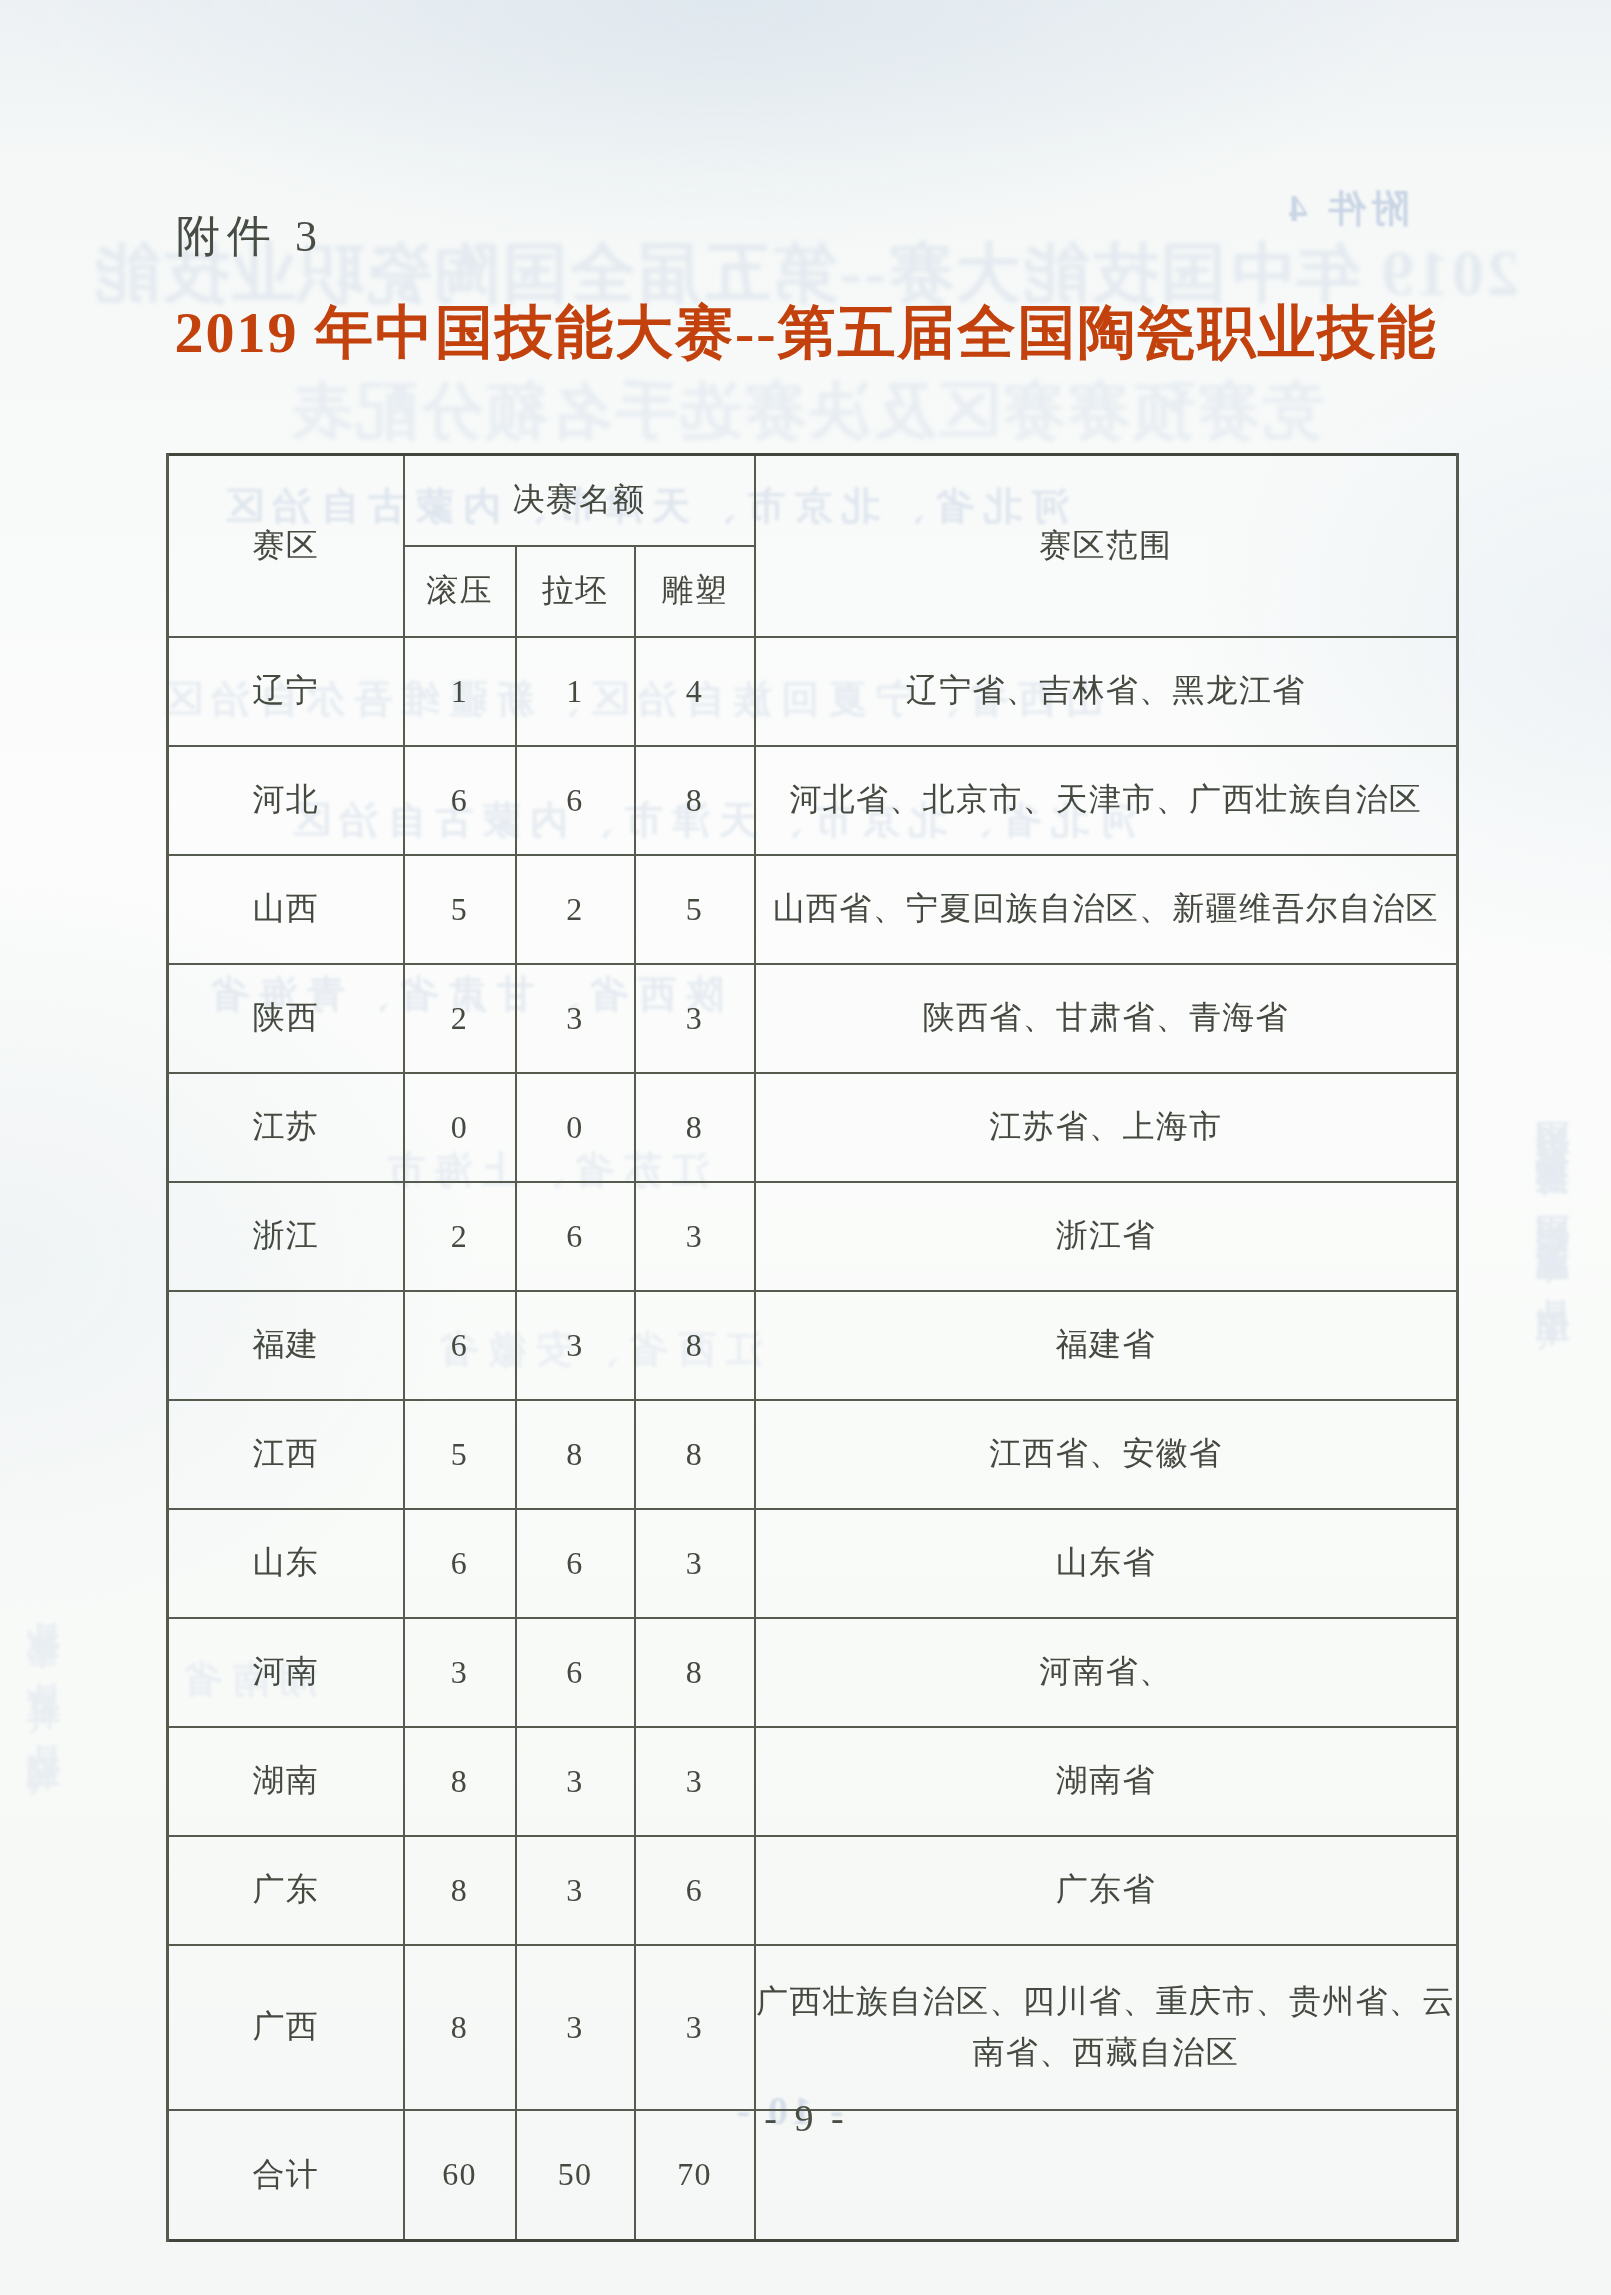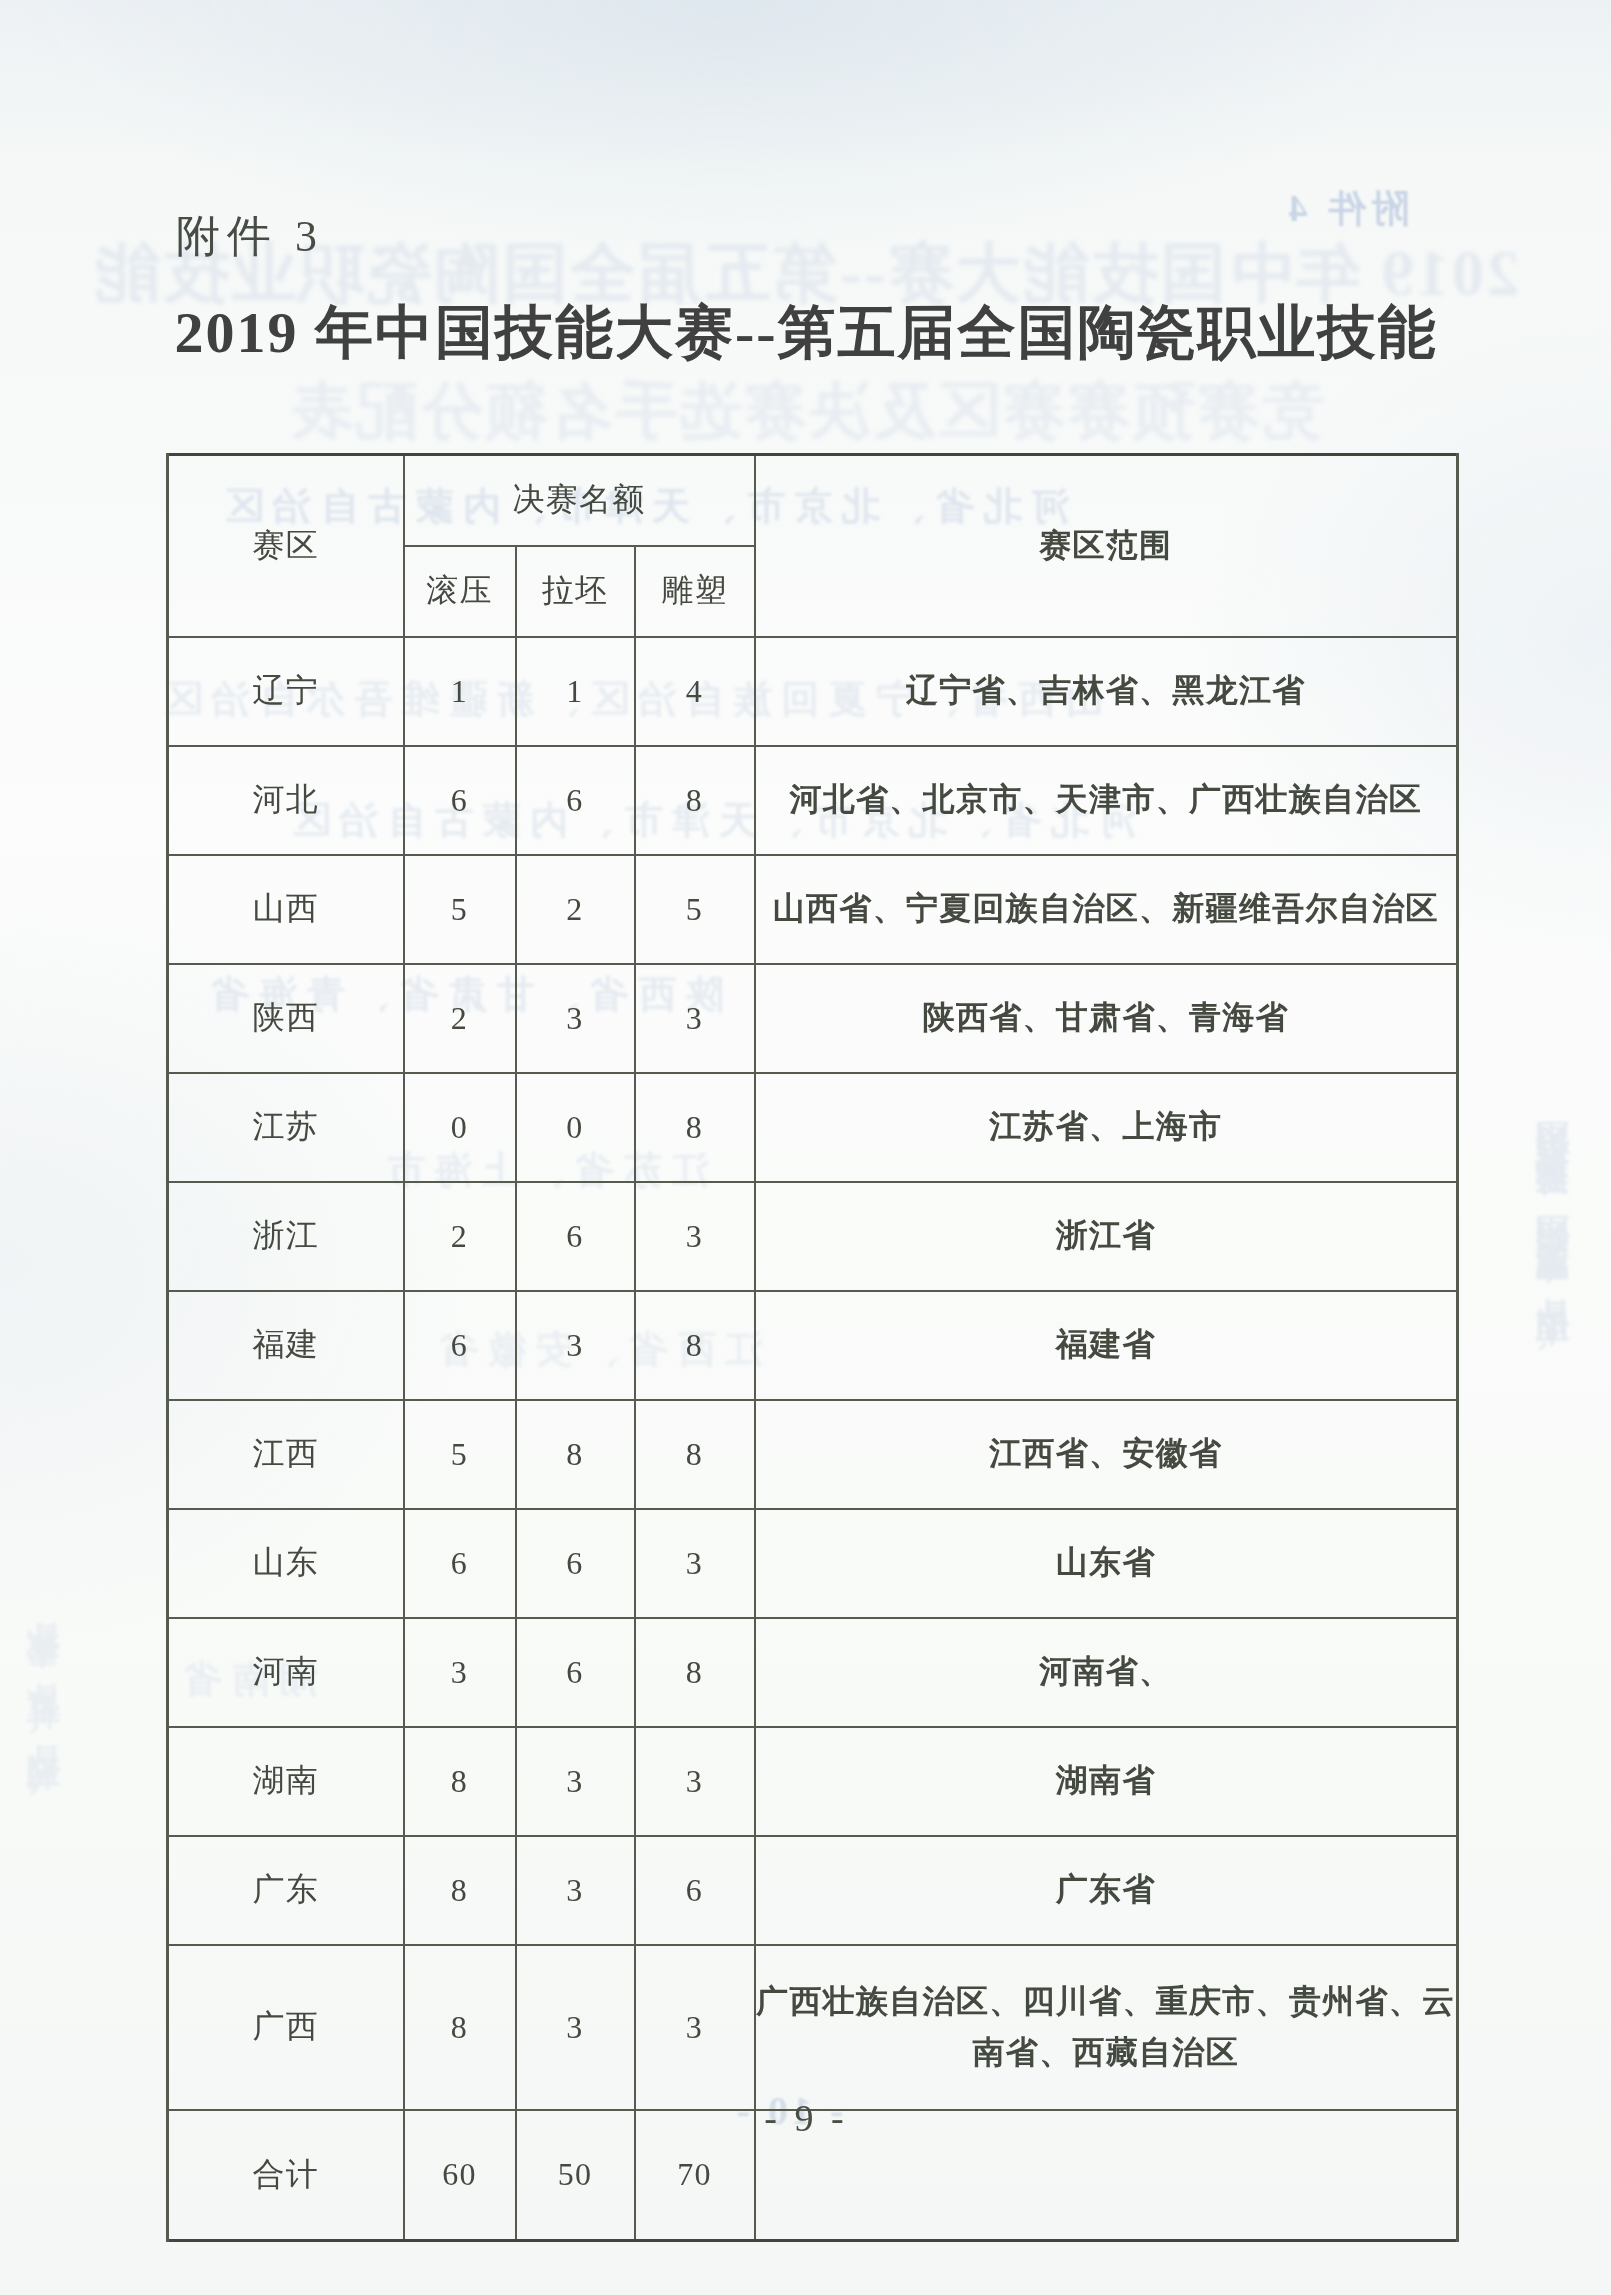--- a/index.html
+++ b/index.html
@@ -16,41 +16,41 @@
   .ghost{
     position:absolute;color:#9db1d2;transform:scaleX(-1);
     filter:blur(2px);pointer-events:none;white-space:nowrap;font-weight:bold;
   }
   .attachment-label{
     position:absolute;top:207px;left:176px;font-size:44px;letter-spacing:6.7px;color:#474c44;
   }
   .ghost-attachment{top:183px;left:1283px;font-size:38px;opacity:.5;letter-spacing:5.4px;filter:blur(1px);}
   .title{
     position:absolute;top:282px;left:0;width:1612px;text-align:center;
-    font-weight:bold;color:#404040;font-size:58px;letter-spacing:2px;
+    font-weight:bold;color:#c2410c;font-size:58px;letter-spacing:2px;
   }
   .title .line{line-height:102px;}
   .ghost-title-1{top:229px;left:0;width:1612px;text-align:center;font-size:65px;opacity:.20;letter-spacing:2.7px;}
   .ghost-title-2{top:369px;left:0;width:1612px;text-align:center;font-size:62px;opacity:.17;letter-spacing:2.7px;}
   .ghost-band{font-size:38px;opacity:.28;letter-spacing:9.4px;filter:blur(1.7px);}
   .ghost-vert{writing-mode:vertical-rl;font-size:34px;opacity:.22;letter-spacing:6.7px;filter:blur(1.7px);transform:scaleY(-1);}
   table.quota{
     position:absolute;left:166px;top:453px;width:1291px;
     border-collapse:collapse;table-layout:fixed;
     background:transparent;
   }
   table.quota td{
     border:2px solid #565b50;
     text-align:center;vertical-align:middle;
     font-size:32px;color:#454a41;letter-spacing:1.3px;
     padding:0;
   }
   table.quota{border:3.4px solid #41463c;}
   table.quota td.outerL{border-left-width:3.4px;}
-  table.quota td.outerR{border-right-width:3.4px;font-weight:bold;}
+  table.quota td.outerR{border-right-width:3.4px;}
   tr.hdr1{height:91px;}
   tr.hdr2{height:91px;}
   tr.body{height:109px;}
   tr.tall{height:165px;}
   tr.total{height:131px;}
   td.num{font-size:42px;letter-spacing:0;color:#4b5047;}
   td.scope{text-align:left;padding-left:20px;padding-right:16px;letter-spacing:2.7px;line-height:1.6;border-radius:16px;}
   td.region{letter-spacing:4px;}
   .page-number{
     position:absolute;top:2096px;left:0;width:1612px;text-align:center;

